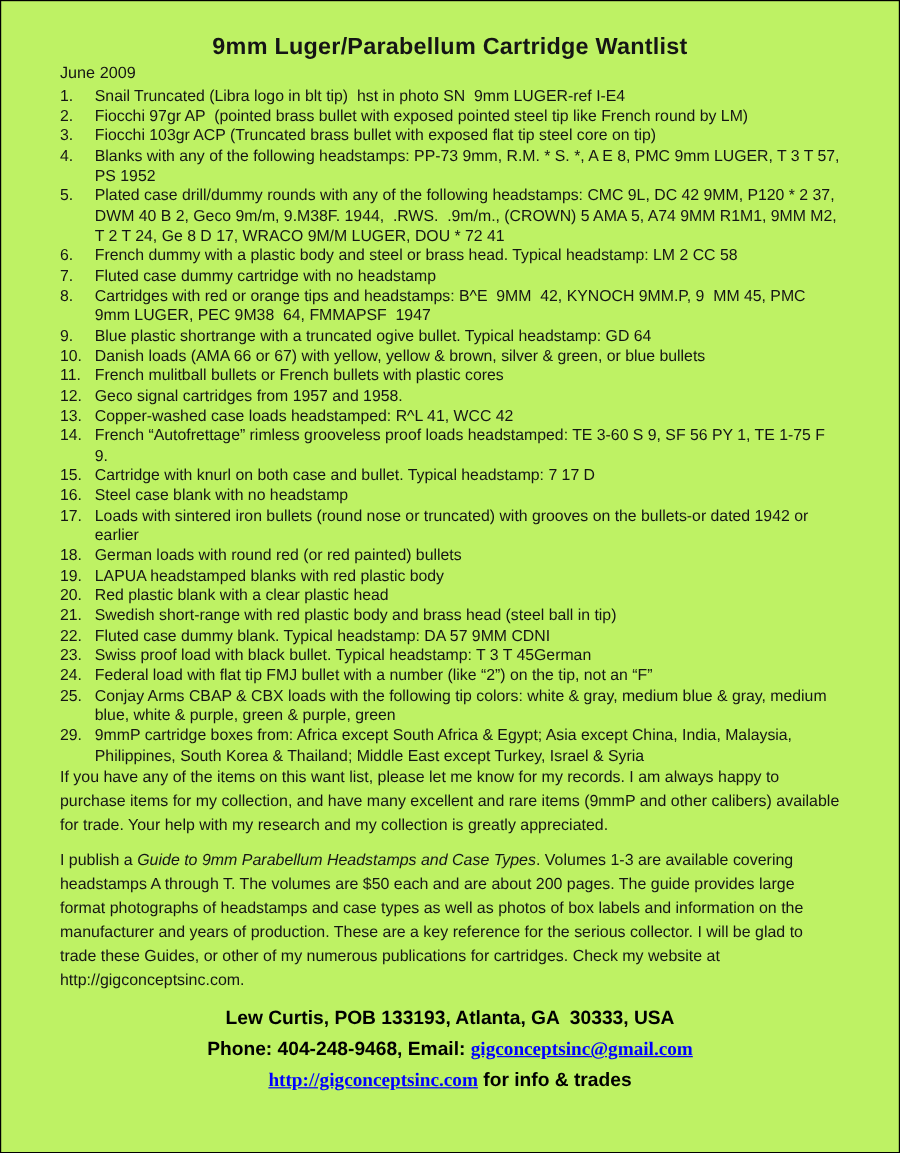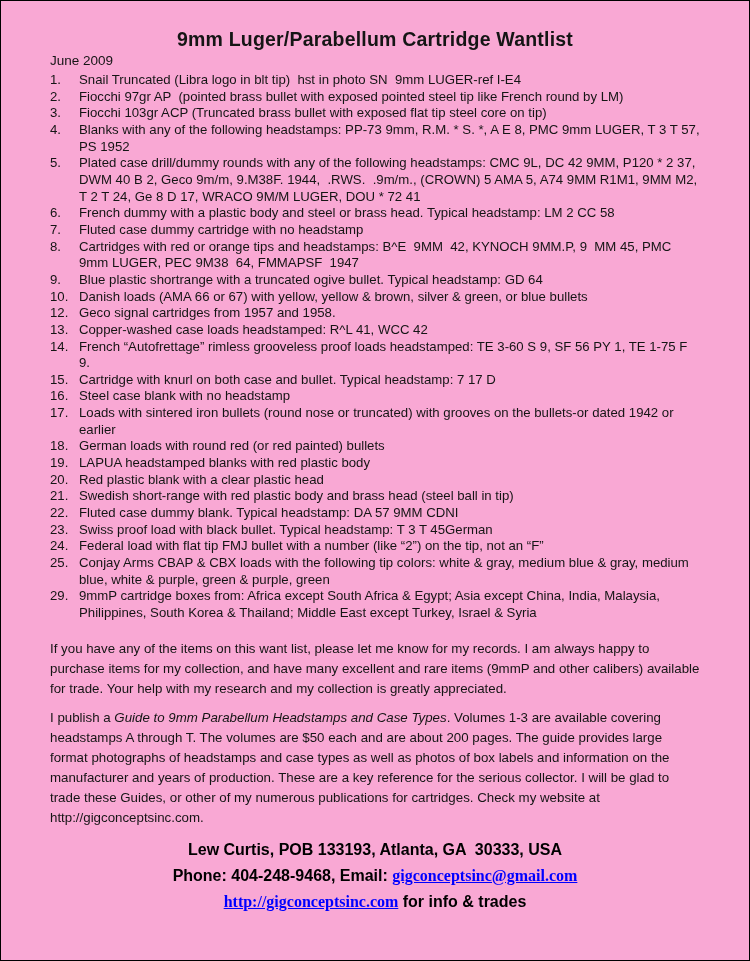--- a/index.html
+++ b/index.html
@@ -1,21 +1,21 @@
 <!DOCTYPE html>
 <html><head>
 <meta charset="utf-8">
 <style>
   html, body { margin: 0; padding: 0; background: #ffffff; }
   .page {
     box-sizing: border-box;
     width: 750px;
     height: 961px;
     border: 1px solid #000000;
-    background: #f9a8d4;
+    background: #bef264;
     padding: 0 49px 0 49px;
     font-family: "Liberation Sans", sans-serif;
     color: #151515;
     overflow: hidden;
   }
   .title {
     margin-top: 27px;
     text-align: center;
     font-size: 19.5px;
     font-weight: bold;
@@ -42,21 +42,21 @@
     flex: 1 1 auto;
     white-space: pre-wrap;
   }
   .para {
     margin: 0;
     font-size: 13.3px;
     line-height: 20px;
     white-space: pre-wrap;
   }
   .para i { white-space: pre-wrap; }
-  .p1 { margin-top: 17px; }
+  .p1 { }
   .p2 { margin-top: 9px; }
   .footer {
     margin-top: 9px;
     text-align: center;
     font-weight: bold;
     font-size: 16px;
     line-height: 26px;
     color: #000000;
   }
   .footer .fline { white-space: pre-wrap; text-align: center; }
@@ -110,20 +110,24 @@
         <span class="num">8.</span>
         <span class="txt">Cartridges with red or orange tips and headstamps: B^E  9MM  42, KYNOCH 9MM.P, 9  MM 45, PMC  9mm LUGER, PEC 9M38  64, FMMAPSF  1947</span>
       </div>
       <div class="li">
         <span class="num">9.</span>
         <span class="txt">Blue plastic shortrange with a truncated ogive bullet. Typical headstamp: GD 64</span>
       </div>
       <div class="li">
         <span class="num">10.</span>
         <span class="txt">Danish loads (AMA 66 or 67) with yellow, yellow &amp; brown, silver &amp; green, or blue bullets</span>
+      </div>
+      <div class="li">
+        <span class="num">11.</span>
+        <span class="txt">French mulitball bullets or French bullets with plastic cores</span>
       </div>
       <div class="li">
         <span class="num">12.</span>
         <span class="txt">Geco signal cartridges from 1957 and 1958.</span>
       </div>
       <div class="li">
         <span class="num">13.</span>
         <span class="txt">Copper-washed case loads headstamped: R^L 41, WCC 42</span>
       </div>
       <div class="li">

